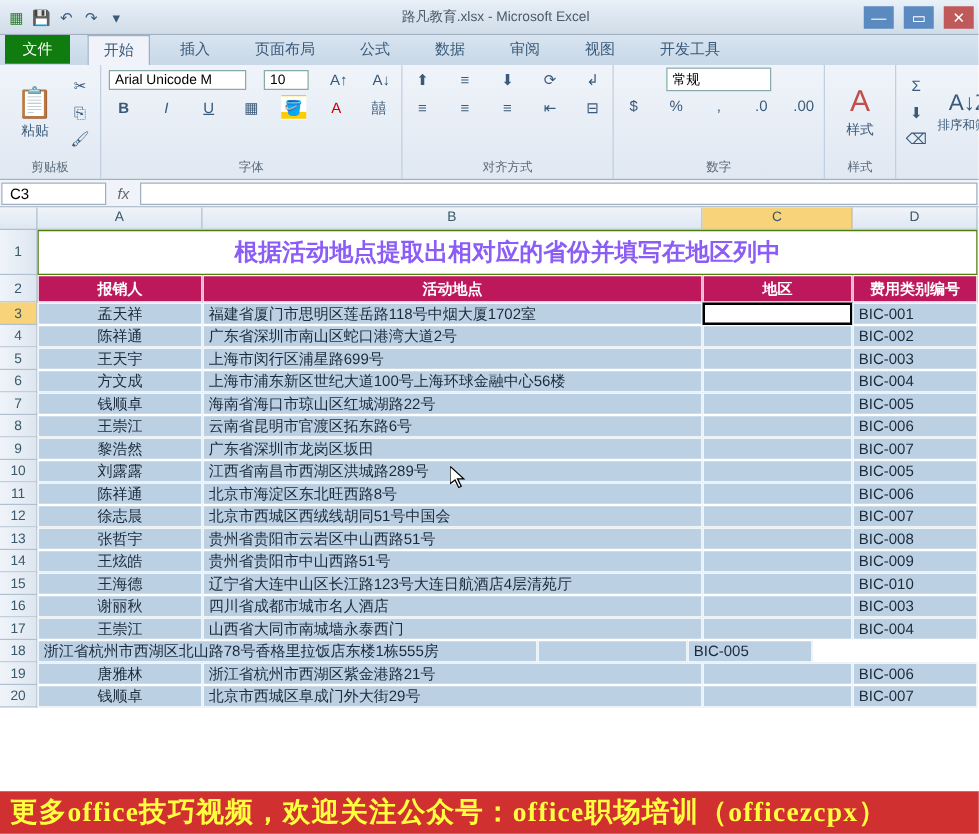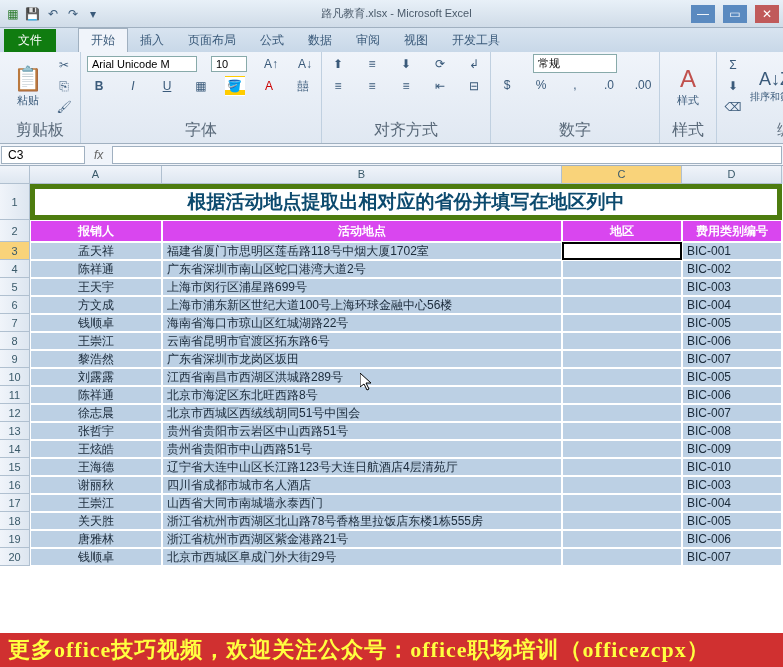--- a/index.html
+++ b/index.html
@@ -6,27 +6,27 @@
     body{width:783px;height:667px;overflow:hidden;background:#fff;}
     .title-bar{height:28px;background:linear-gradient(#e8f0f8,#d0dce8);display:flex;align-items:center;padding:0 4px;font-size:11px;border-bottom:1px solid #a0b0c0;}
     .title-bar .qat{display:flex;gap:2px;align-items:center;}
     .title-bar .qat-icon{width:18px;height:18px;display:flex;align-items:center;justify-content:center;font-size:12px;color:#3a5a7a;}
     .title-bar .title{flex:1;text-align:center;color:#4a5a6a;}
     .title-bar .win-btns{display:flex;gap:8px;}
     .title-bar .win-btn{width:24px;height:18px;display:flex;align-items:center;justify-content:center;color:#fff;font-size:12px;}
     .win-min{background:#5a8ac0;}
     .win-max{background:#5a8ac0;}
     .win-close{background:#c05a5a;}
-    .ribbon-tabs{height:24px;background:linear-gradient(#d8e4f0,#c8d8e8);display:flex;align-items:center;padding-left:4px;font-size:12px;}
+    .ribbon-tabs{height:24px;background:linear-gradient(#d8e4f0,#c8d8e8);display:flex;align-items:flex-start;padding-left:4px;font-size:12px;gap:12px;}
     .file-tab{background:#107c10;color:#fff;padding:3px 14px;margin-right:2px;}
     .tab{padding:3px 12px;color:#3a5a7a;}
-    .tab.active{background:#f0f4fa;border:1px solid #a0b0c0;border-bottom:none;margin-left:20px;}
+    .tab.active{background:#f0f4fa;border:1px solid #a0b0c0;border-bottom:none;}
     .ribbon-content{height:92px;background:linear-gradient(#f0f4fa,#e0e8f2);border-bottom:1px solid #a0b0c0;display:flex;font-size:11px;}
     .ribbon-group{border-right:1px solid #c0d0e0;padding:2px 6px;display:flex;flex-direction:column;justify-content:space-between;}
-    .group-label{text-align:center;color:#5a6a7a;font-size:16px;padding-top:2px;}
+    .group-label{text-align:center;color:#5a6a7a;font-size:10px;padding-top:2px;}
     .group-body{flex:1;display:flex;gap:4px;align-items:center;}
     .big-btn{display:flex;flex-direction:column;align-items:center;justify-content:center;width:44px;height:62px;color:#3a5a7a;}
     .big-btn-icon{font-size:24px;}
     .font-controls{display:flex;flex-direction:column;gap:2px;}
     .font-row{display:flex;gap:14px;align-items:center;}
     .font-sel{border:1px solid #8aa;background:#fff;padding:1px 4px;font-size:11px;width:110px;}
     .size-sel{border:1px solid #8aa;background:#fff;padding:1px 4px;font-size:11px;width:36px;}
     .sm-btn{width:20px;height:20px;border:1px solid transparent;display:flex;align-items:center;justify-content:center;font-size:12px;color:#3a5a7a;}
     .formula-bar{height:22px;display:flex;align-items:center;border-bottom:1px solid #a0b0c0;background:#f0f4fa;font-size:12px;}
     .name-box{width:84px;border:1px solid #a0b0c0;background:#fff;margin:1px;padding:1px 6px;}
@@ -37,22 +37,22 @@
     .corner{width:30px;border-right:1px solid #b0c0d0;border-bottom:1px solid #b0c0d0;}
     .col-h{border-right:1px solid #b0c0d0;border-bottom:1px solid #b0c0d0;text-align:center;line-height:17px;color:#3a5a6a;}
     .col-A{width:132px;}.col-B{width:400px;}.col-C{width:120px;}.col-D{width:100px;}
     .col-h.active{background:#f9d37a;}
     .row{display:flex;height:18px;font-size:12px;}
     .row.r1{height:36px;}
     .row.r2{height:22px;}
     .row-h{width:30px;background:linear-gradient(90deg,#f0f4fa,#dde6f0);border-right:1px solid #b0c0d0;border-bottom:1px solid #b0c0d0;text-align:center;font-size:11px;color:#3a5a6a;display:flex;align-items:center;justify-content:center;}
     .row-h.active{background:#f9d37a;}
     .cell{border-right:1px solid #d0d8e0;border-bottom:1px solid #d0d8e0;padding:0 4px;overflow:hidden;white-space:nowrap;display:flex;align-items:center;}
-    .merge-title{width:752px;background:#fff;border:5px solid #4d7c0f;justify-content:center;font-size:19px;font-weight:bold;color:#0c4a6e;font-family:SimSun;}
-    .hdr-cell{background:#d946ef;color:#fff;font-weight:bold;justify-content:center;border:1px solid #fff;}
+    .merge-title{width:752px;background:#fff;border:1px solid #4d7c0f;justify-content:center;font-size:19px;font-weight:bold;color:#8b5cf6;font-family:SimSun;}
+    .hdr-cell{background:#be185d;color:#fff;font-weight:bold;justify-content:center;border:1px solid #fff;}
     .data-cell{background:#bcd0e4;border:1px solid #fff;color:#1a2a3a;}
     .data-cell.center{justify-content:center;}
     .selected-cell{border:2px solid #000 !important;background:#fff !important;}
     .banner{position:absolute;bottom:0;left:0;width:783px;background:#d03030;color:#ffff40;font-size:22px;font-family:SimSun;padding:2px 8px;font-weight:bold;letter-spacing:1px;margin-top:13px;}
     .cursor{position:absolute;z-index:999;}
     .stacked{display:flex;flex-direction:column;gap:1px;font-size:11px;}
     .stacked-item{white-space:nowrap;padding:0 2px;}
   </style>
 </head>
 <body>
@@ -315,21 +315,20 @@
       </div>
       <div class="row">
         <div class="row-h">17</div>
         <div class="cell col-A data-cell center">王崇江</div>
         <div class="cell col-B data-cell">山西省大同市南城墙永泰西门</div>
         <div class="cell col-C data-cell"></div>
         <div class="cell col-D data-cell">BIC-004</div>
       </div>
       <div class="row">
         <div class="row-h">18</div>
-        <div class="cell col-A data-cell center">关天胜</div>
         <div class="cell col-B data-cell">浙江省杭州市西湖区北山路78号香格里拉饭店东楼1栋555房</div>
         <div class="cell col-C data-cell"></div>
         <div class="cell col-D data-cell">BIC-005</div>
       </div>
       <div class="row">
         <div class="row-h">19</div>
         <div class="cell col-A data-cell center">唐雅林</div>
         <div class="cell col-B data-cell">浙江省杭州市西湖区紫金港路21号</div>
         <div class="cell col-C data-cell"></div>
         <div class="cell col-D data-cell">BIC-006</div>

